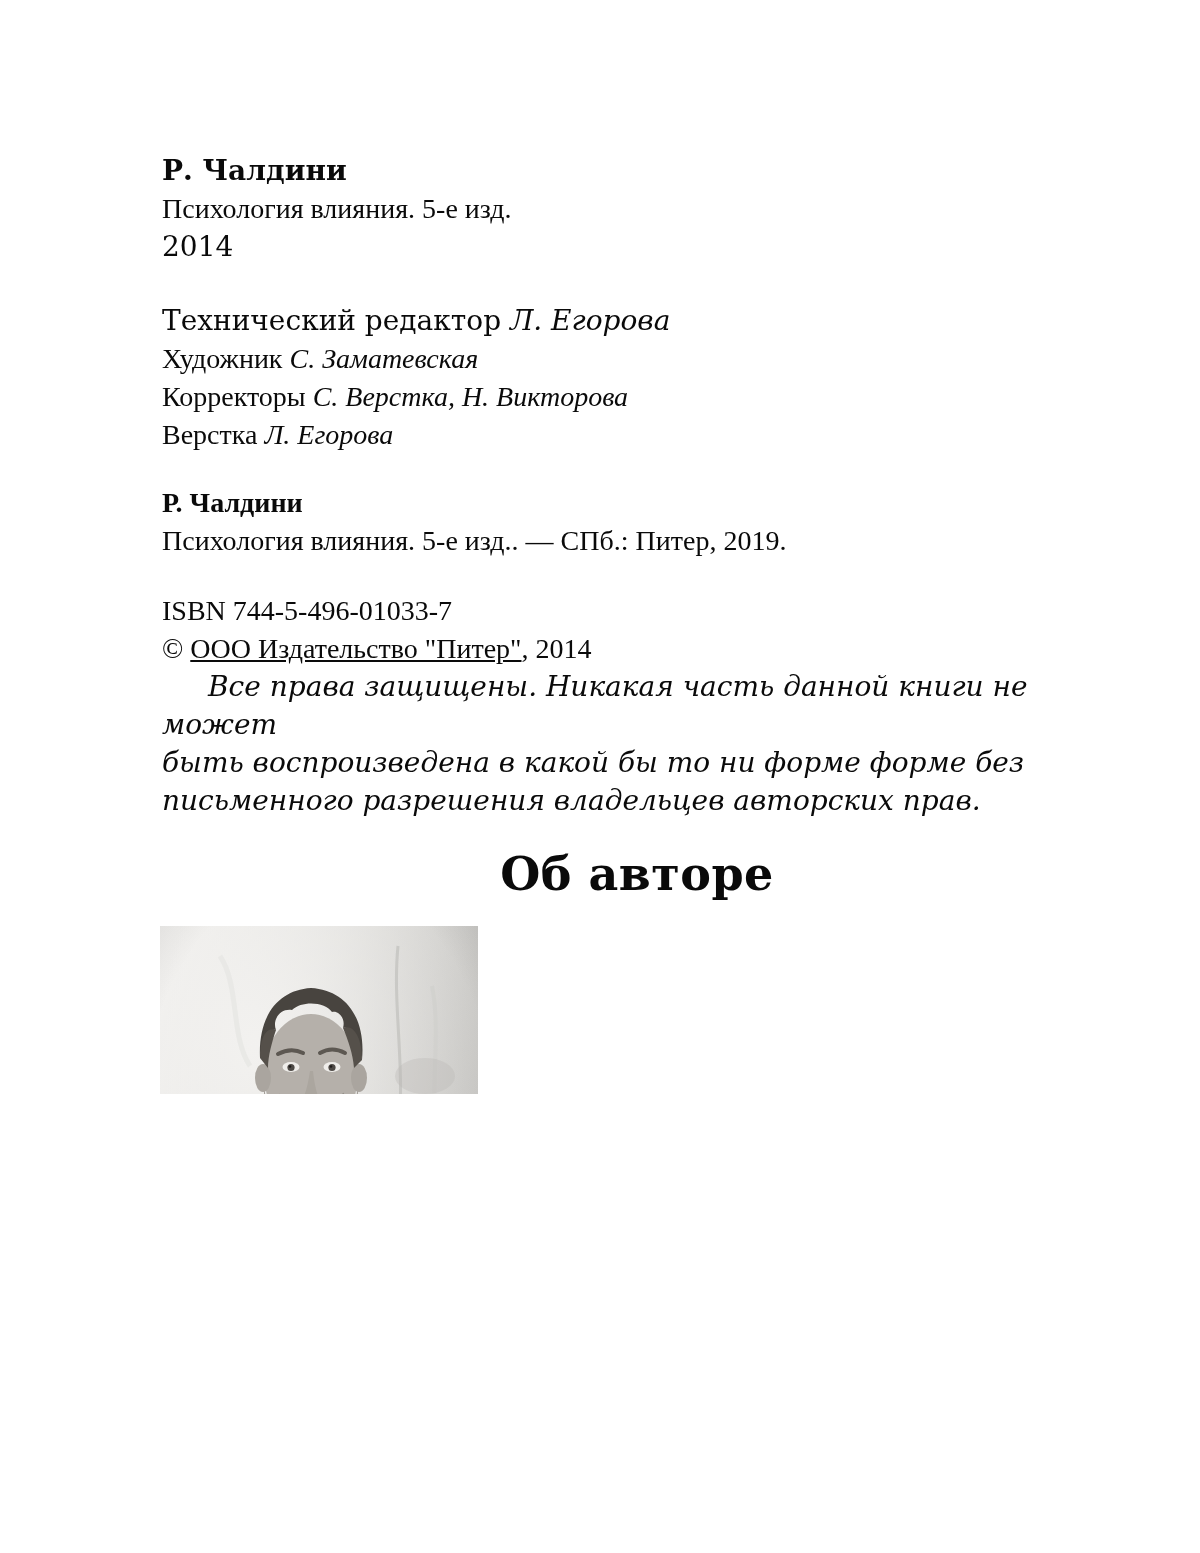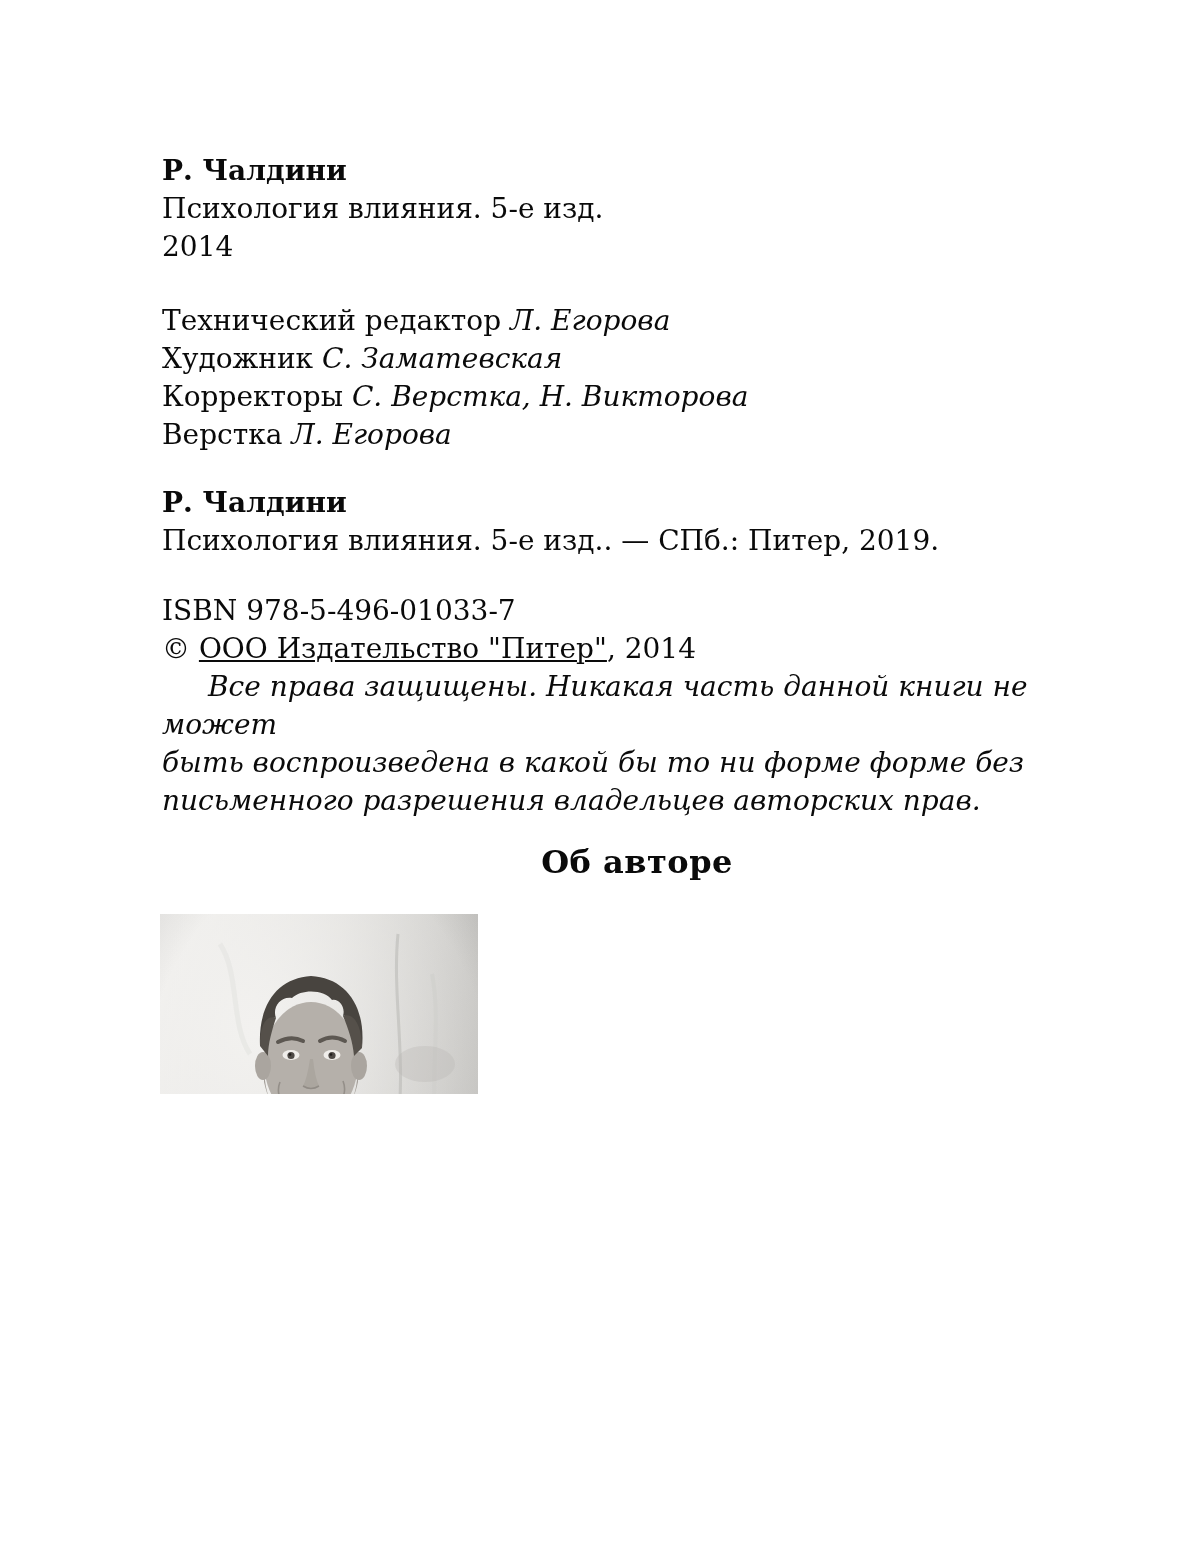--- a/index.html
+++ b/index.html
@@ -18,37 +18,37 @@
   }
   .content {
     position: absolute;
     left: 162px;
     top: 152px;
     width: 950px;
     font-size: 28px;
     line-height: 38px;
   }
   .content p { margin: 0; }
-  .ind { margin-left: 46px; }
+  .ind { margin-left: 46px; font-family: Liberation Serif, serif; }
   .blk-staff    { margin-top: 36px; }
   .blk-citation { margin-top: 30px; }
   .blk-isbn     { margin-top: 32px; }
   .blk-rights   { font-style: italic; }
   .blk-rights .first { text-indent: 46px; }
   .role-name { font-style: italic; }
   .bold { font-weight: bold; }
   .pub-link {
     text-decoration: underline;
     color: #0a0a0a;
     cursor: pointer;
   }
   .section-heading {
-    margin-top: 14px;
+    margin-top: 26px;
     text-align: center;
-    font-size: 32px;
+    font-size: 46px;
     line-height: 56px;
     font-weight: bold;
     letter-spacing: 0.5px;
   }
   .photo-wrap {
     margin-top: 24px;
     margin-left: -2px;
     width: 318px;
     height: 466px;
   }
@@ -79,21 +79,21 @@
       <p class="ind"><span>Корректоры </span><span class="role-name">С. Верстка, Н. Викторова</span></p>
       <p class="ind"><span>Верстка </span><span class="role-name">Л. Егорова</span></p>
     </div>
 
     <div class="blk-citation">
       <p class="ind"><span class="bold">Р. Чалдини</span></p>
       <p class="ind">Психология влияния. 5-е изд.. — СПб.: Питер, 2019.</p>
     </div>
 
     <div class="blk-isbn">
-      <p class="ind">ISBN 978-5-496-01033-7</p>
+      <p class="ind">ISBN 744-5-496-01033-7</p>
       <p class="ind"><span>© </span><span class="pub-link">ООО Издательство "Питер"</span><span>, 2014</span></p>
     </div>
 
     <div class="blk-rights">
       <p class="first">Все права защищены. Никакая часть данной книги не может</p>
       <p>быть воспроизведена в какой бы то ни форме форме без</p>
       <p>письменного разрешения владельцев авторских прав.</p>
     </div>
 
     <div class="section-heading">Об авторе</div>

